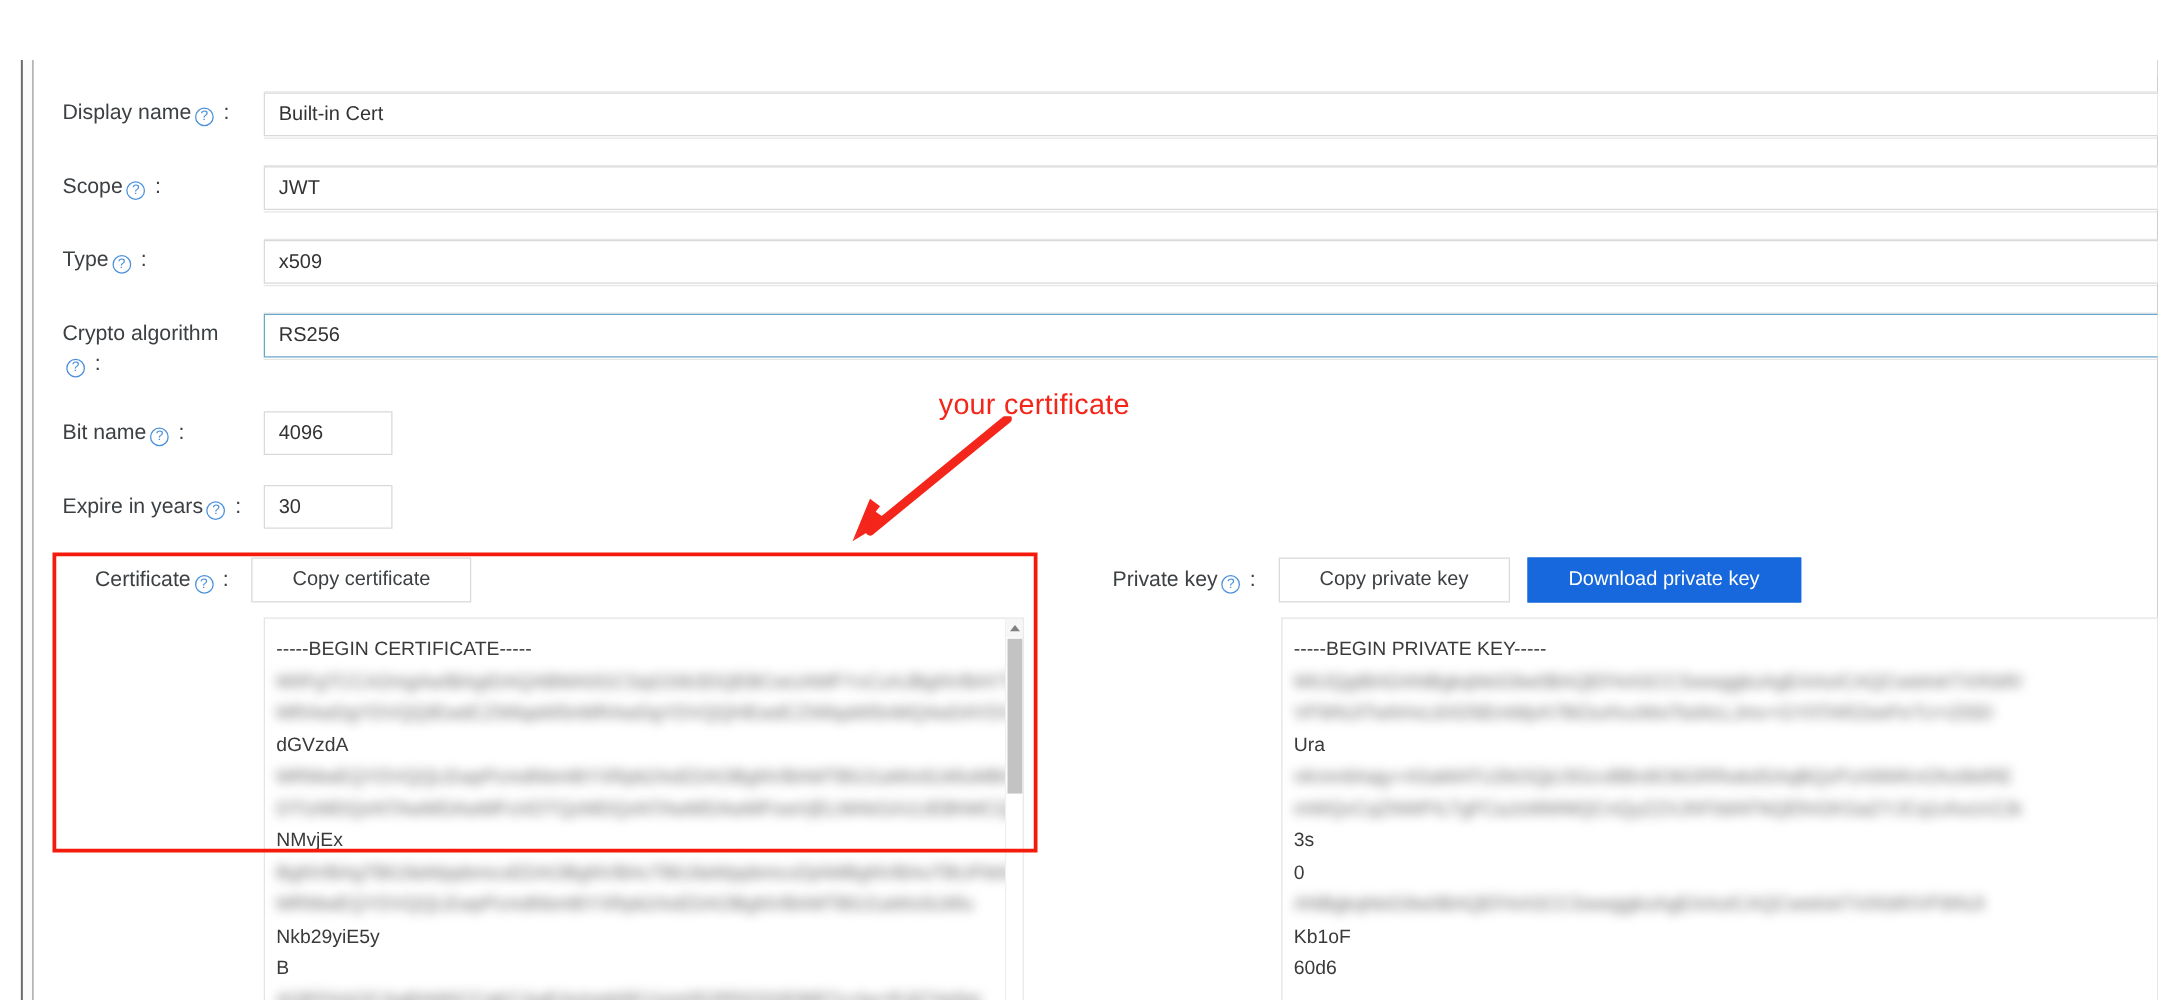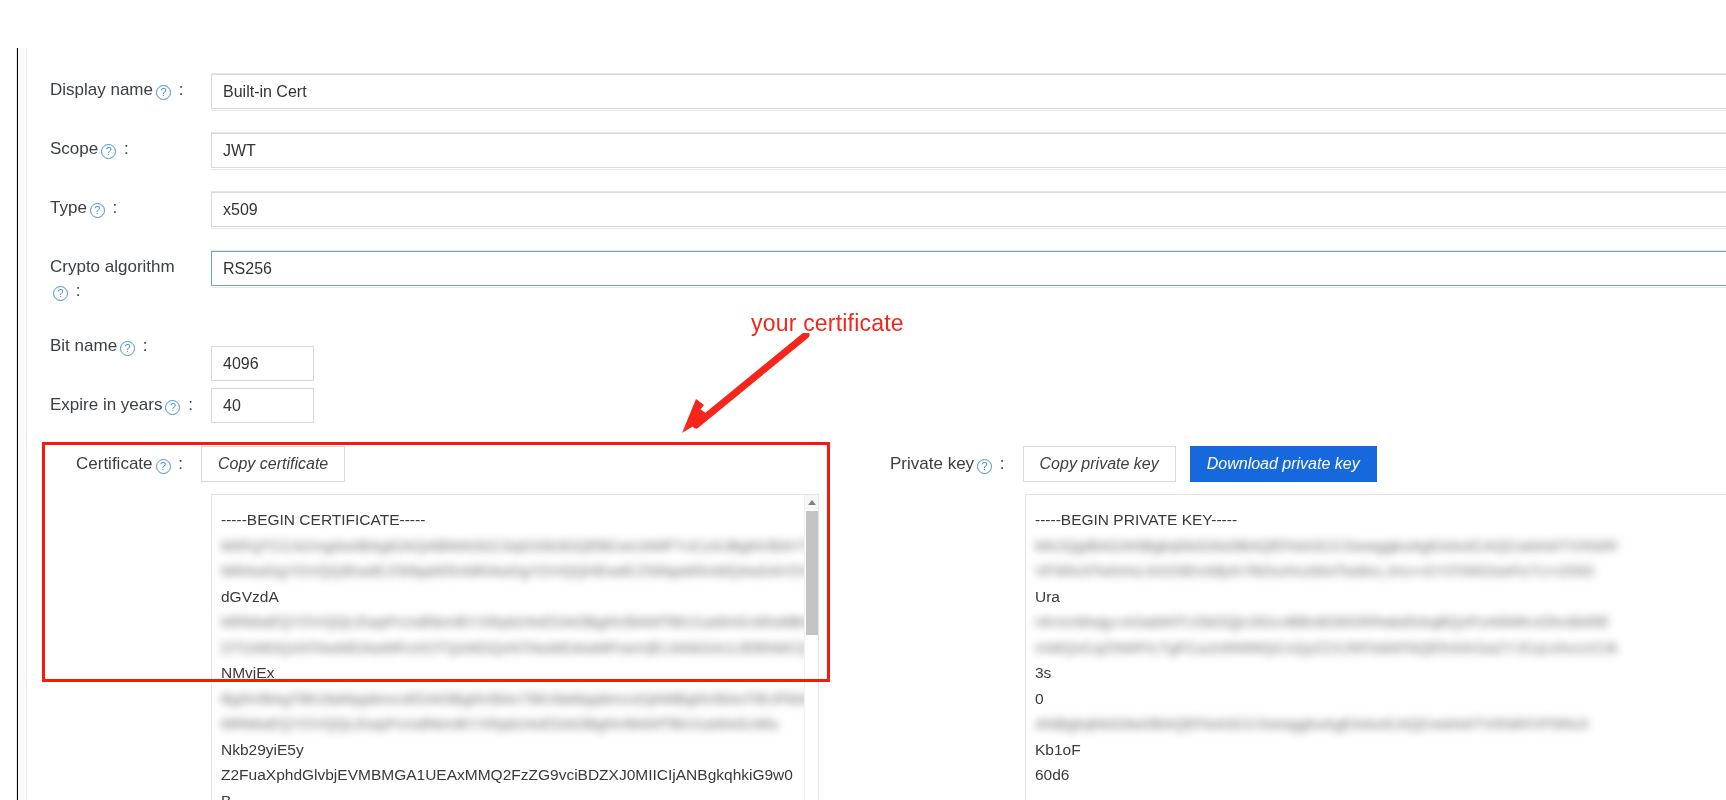--- a/index.html
+++ b/index.html
@@ -99,21 +99,21 @@
   #row-bit      { left: 23px; top: 287px; }
   #row-expire   { left: 23px; top: 346px; }
 
   .inp-wide  { position: absolute; left: 184px; width: 1542px; }
   .inp-small { position: absolute; left: 184px; width: 103px; }
 
   #ci-display { top: 26px; }
   #ci-scope   { top: 85px; }
   #ci-type    { top: 144px; }
   #ci-crypto  { top: 203px; }
-  #ci-bit     { top: 298px; }
+  #ci-bit     { top: 281px; }
   #ci-expire  { top: 340px; }
 
   .crypto-label { width: 150px; }
   .crypto-label .line2 { display: block; margin-top: 2px; }
 
   
   .redbox {
     position: absolute;
     left: 42px; top: 394px;
     width: 788px; height: 240px;
@@ -146,29 +146,28 @@
 
   .kb-header { display: flex; align-items: flex-end; }
   .kb-label {
     font-size: 17px; color: #3c4043; white-space: nowrap;
     line-height: 36px;
   }
 
   .btn {
     height: 36px;
     line-height: 34px;
-    padding: 0 16px;
+    padding: 0 32px;
     font-size: 16px;
     border: 1px solid #d9d9d9;
     background: #fff;
     color: #3c4043;
     white-space: nowrap;
     cursor: pointer;
     font-family: "Liberation Sans", sans-serif;
-    font-style: italic;
   }
   .btn-primary {
     background: #1668dc;
     border: 1px solid #1668dc;
     color: #ffffff;
   }
 
   .ta-wrap {
     position: absolute;
     border: 1px solid #e4e4e4;
@@ -270,42 +269,41 @@
     <div class="inp inp-wide focused" id="ci-crypto">RS256</div>
 
     <div class="row" id="row-bit">
       <span class="lbl"><span>Bit name</span><span class="help">?</span><span> :</span></span>
     </div>
     <div class="inp inp-small" id="ci-bit">4096</div>
 
     <div class="row" id="row-expire">
       <span class="lbl"><span>Expire in years</span><span class="help">?</span><span> :</span></span>
     </div>
-    <div class="inp inp-small" id="ci-expire">40</div>
+    <div class="inp inp-small" id="ci-expire">30</div>
 
     <div class="keyblock" id="cert-block">
       <div class="kb-header">
         <span class="kb-label"><span>Certificate</span><span class="help">?</span><span> :</span></span>
         <span style="width:18px"></span>
         <button class="btn">Copy certificate</button>
         <span style="width:14px"></span>
       </div>
       <div class="ta-wrap" id="cert-ta">
         <div class="ta-lines" id="cert-lines">
             <div class="ta-line">-----BEGIN CERTIFICATE-----</div>
             <div class="ta-line blur">MIIFgTCCA2mgAwIBAgIDAQABMA0GCSqGSIb3DQEBCwUAMFYxCzAJBgNVBAYTAkNO</div>
             <div class="ta-line blur">MRAwDgYDVQQIEwdCZWlqaW5nMRAwDgYDVQQHEwdCZWlqaW5nMQ4wDAYDVQQKEwVB</div>
             <div class="ta-line">dGVzdA</div>
             <div class="ta-line blur">MRMwEQYDVQQLEwpPcmdhbml6YXRpb24xEDAOBgNVBAMTB0J1aWx0LWluMB4X</div>
             <div class="ta-line blur">DTIzMDQxNTAwMDAwMFoXDTQzMDQxNTAwMDAwMFowVjELMAkGA1UEBhMCQ04xEDAO</div>
             <div class="ta-line">NMvjEx</div>
             <div class="ta-line blur">BgNVBAgTB0JlaWppbmcxEDAOBgNVBAcTB0JlaWppbmcxDjAMBgNVBAoTBUFkbWlu</div>
             <div class="ta-line blur">MRMwEQYDVQQLEwpPcmdhbml6YXRpb24xEDAOBgNVBAMTB0J1aWx0LWlu</div>
             <div class="ta-line">Nkb29yiE5y</div>
-            <div class="ta-line">Z2FuaXphdGlvbjEVMBMGA1UEAxMMQ2FzZG9vciBDZXJ0MIICIjANBgkqhkiG9w0</div>
             <div class="ta-line">B</div>
             <div class="ta-line blur">AQEFAAOCAg8AMIICCgKCAgEAsInpb5E1/ym0f1RfSDSSE8IR7y+lw+RJjI74e5ej</div>
             <div class="ta-line">rq4b8zMYk7HeHCyZr/hmNEwEWXnhXu1PombeQ5ypp/QGo8vgEmjAE1NmzkI1N</div>
           </div>
         <div class="sb">
           <div class="sb-up"></div>
           <div class="sb-thumb"></div>
           <div class="sb-track"></div>
         </div>
       </div>

